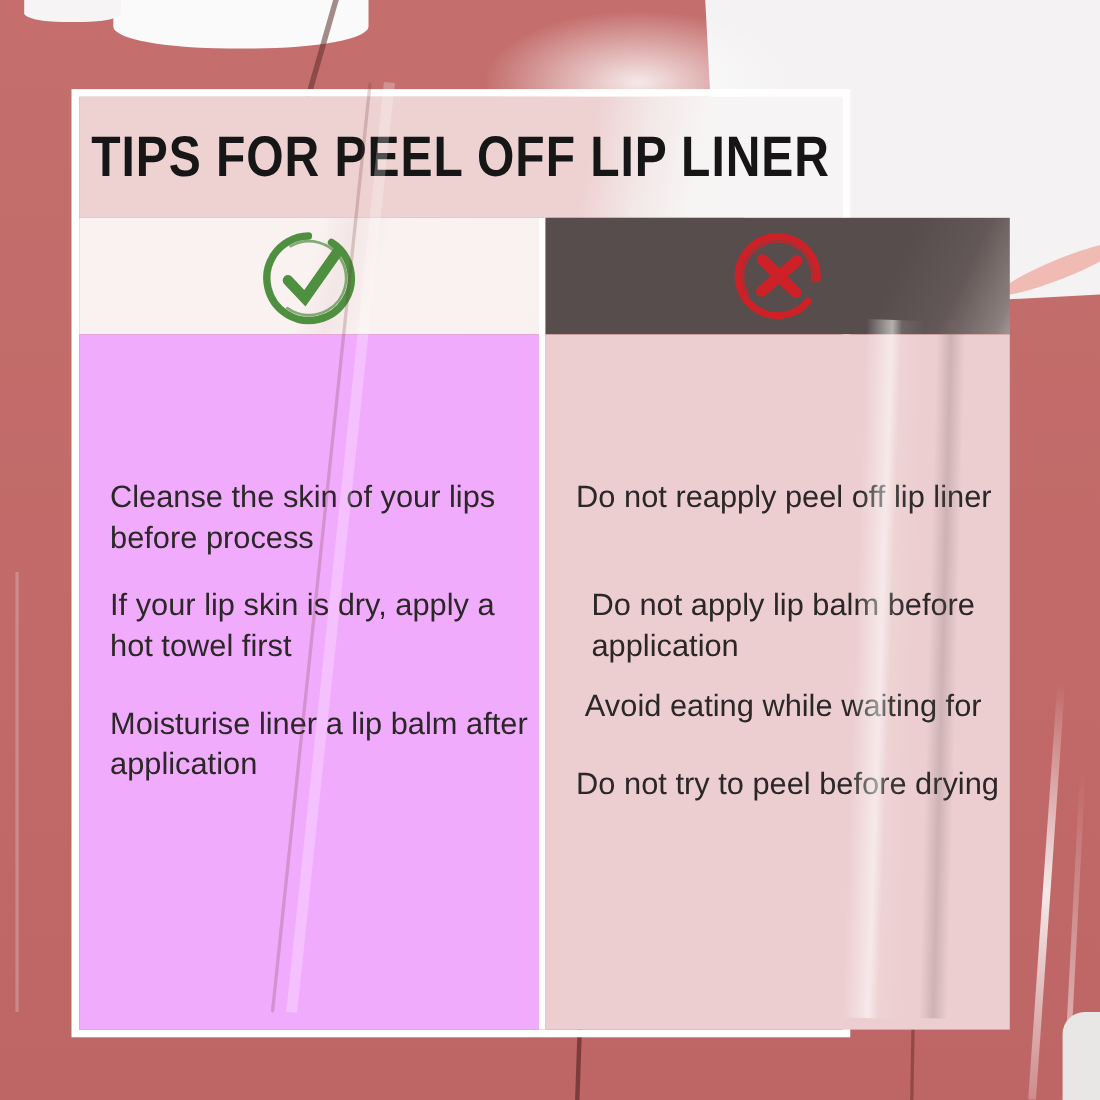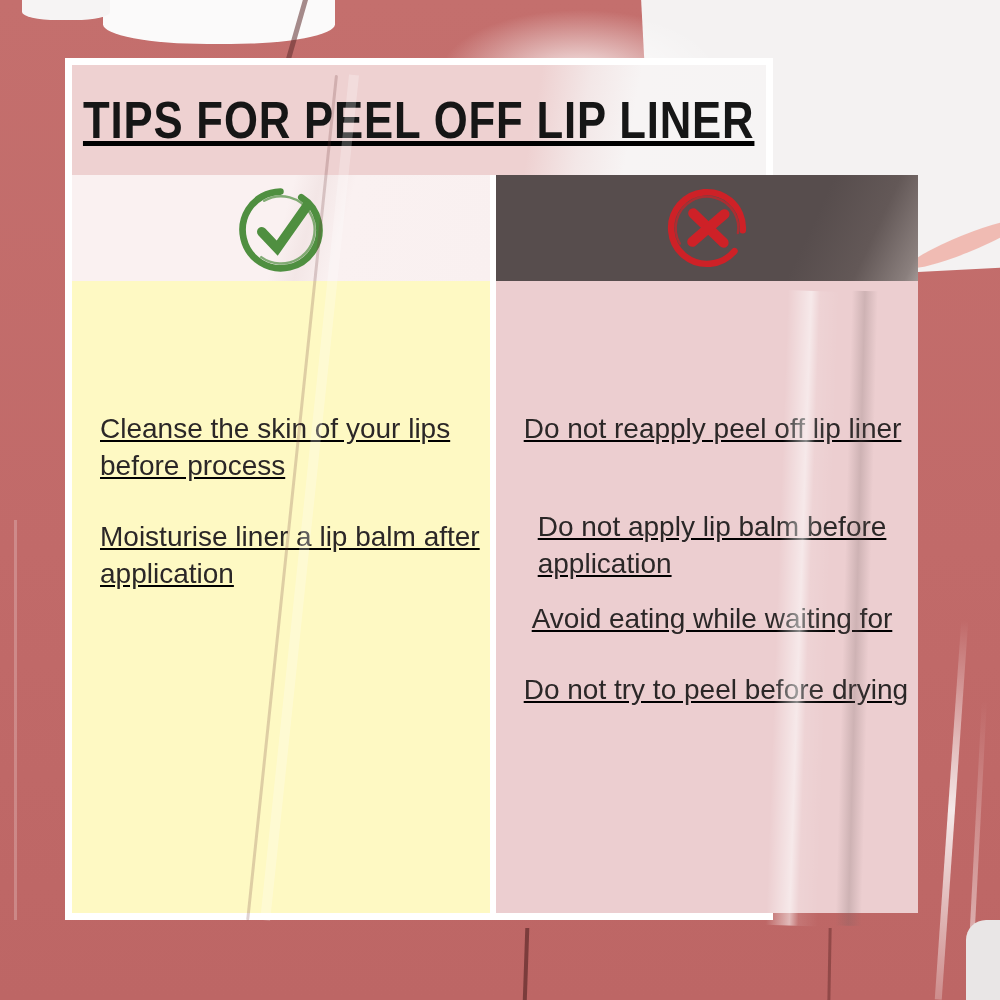--- a/index.html
+++ b/index.html
@@ -33,35 +33,35 @@
   .bg-streak-r1{position:absolute;left:948px;top:620px;width:7px;height:380px;
     background:linear-gradient(rgba(255,255,255,0),rgba(255,255,255,.85),rgba(255,255,255,.25));
     transform:rotate(4deg);}
   .bg-streak-r2{position:absolute;left:974px;top:700px;width:5px;height:300px;
     background:linear-gradient(rgba(255,255,255,0),rgba(255,255,255,.6));transform:rotate(3deg);}
   .bg-white-se{position:absolute;left:966px;top:920px;width:34px;height:80px;
     background:#e9e6e6;border-radius:20px 0 0 0;}
   .bg-ridge-l{position:absolute;left:14px;top:520px;width:3px;height:400px;
     background:rgba(255,255,255,.22);}
   
-  .panel{position:absolute;left:65px;top:58px;width:708px;height:862px;
-    box-sizing:border-box;border:7px solid #ffffff;text-decoration:underline;}
+  .panel{position:absolute;left:65px;top:81px;width:708px;height:862px;
+    box-sizing:border-box;border:7px solid #ffffff;}
   .title-row{height:110px;display:flex;align-items:center;justify-content:center;
     background:linear-gradient(100deg,#eed1d1 0%,#eed1d1 66%,#f3e7e7 73%,#f7f4f4 80%,#f6f4f4 100%);}
   .title-text{font-size:52px;font-weight:bold;color:#161616;letter-spacing:1px;
     display:inline-block;transform:scaleX(.84);white-space:nowrap;}
   .two-col{display:grid;grid-template-columns:1fr 6px 1fr;grid-template-rows:106px 632px;}
   .divider{grid-column:2;grid-row:1 / span 2;background:#ffffff;}
   .hdr{display:flex;align-items:center;justify-content:center;}
   .hdr-do{grid-column:1;grid-row:1;
     background:linear-gradient(105deg,#faf1f1 50%,#f3e6e6 56%,#faf1f1 64%,#f9f0f0 100%);}
   .hdr-dont{grid-column:3;grid-row:1;
     background:linear-gradient(115deg,#574d4d 72%,#635857 86%,#8a7f7d 97%,#a29795 100%);}
   .col{box-sizing:border-box;padding:0 10px 0 28px;font-size:28px;line-height:37px;color:#2b2727;}
-  .col-do{grid-column:1;grid-row:2;background:#fef9c3;}
+  .col-do{grid-column:1;grid-row:2;background:#f0abfc;}
   .col-dont{grid-column:3;grid-row:2;background:#ecced0;}
   .tl{white-space:nowrap;}
   
   .overlay{position:absolute;inset:0;pointer-events:none;}
   .p-crack{position:absolute;left:335px;top:75px;width:3px;height:850px;
     background:rgba(110,55,55,.22);transform:rotate(6deg);transform-origin:top center;border-radius:2px;}
   .p-crack-hl{position:absolute;left:349px;top:75px;width:10px;height:850px;
     background:rgba(255,255,255,.25);transform:rotate(6deg);transform-origin:top center;}
   .p-gloss{position:absolute;left:788px;top:291px;width:52px;height:635px;
     background:linear-gradient(90deg,rgba(255,255,255,0),rgba(255,255,255,.55) 45%,rgba(255,255,255,.1) 62%,rgba(255,255,255,0));
@@ -116,20 +116,24 @@
           <path d="M69 35 L34 65" stroke-width="11"></path>
         </g>
       </svg>
     </div>
 
     <div class="col col-do">
       <div class="tip" style="margin-top:129px">
         <div class="tl">Cleanse the skin of your lips</div>
         <div class="tl">before process</div>
       </div>
+      <div class="tip" style="margin-top:24px">
+        <div class="tl">If your lip skin is dry, apply a</div>
+        <div class="tl">hot towel first</div>
+      </div>
       <div class="tip" style="margin-top:34px">
         <div class="tl">Moisturise liner a lip balm after</div>
         <div class="tl">application</div>
       </div>
     </div>
 
     <div class="col col-dont">
       <div class="tip" style="margin-top:129px">
         <div class="tl">Do not reapply peel off lip liner</div>
       </div>

